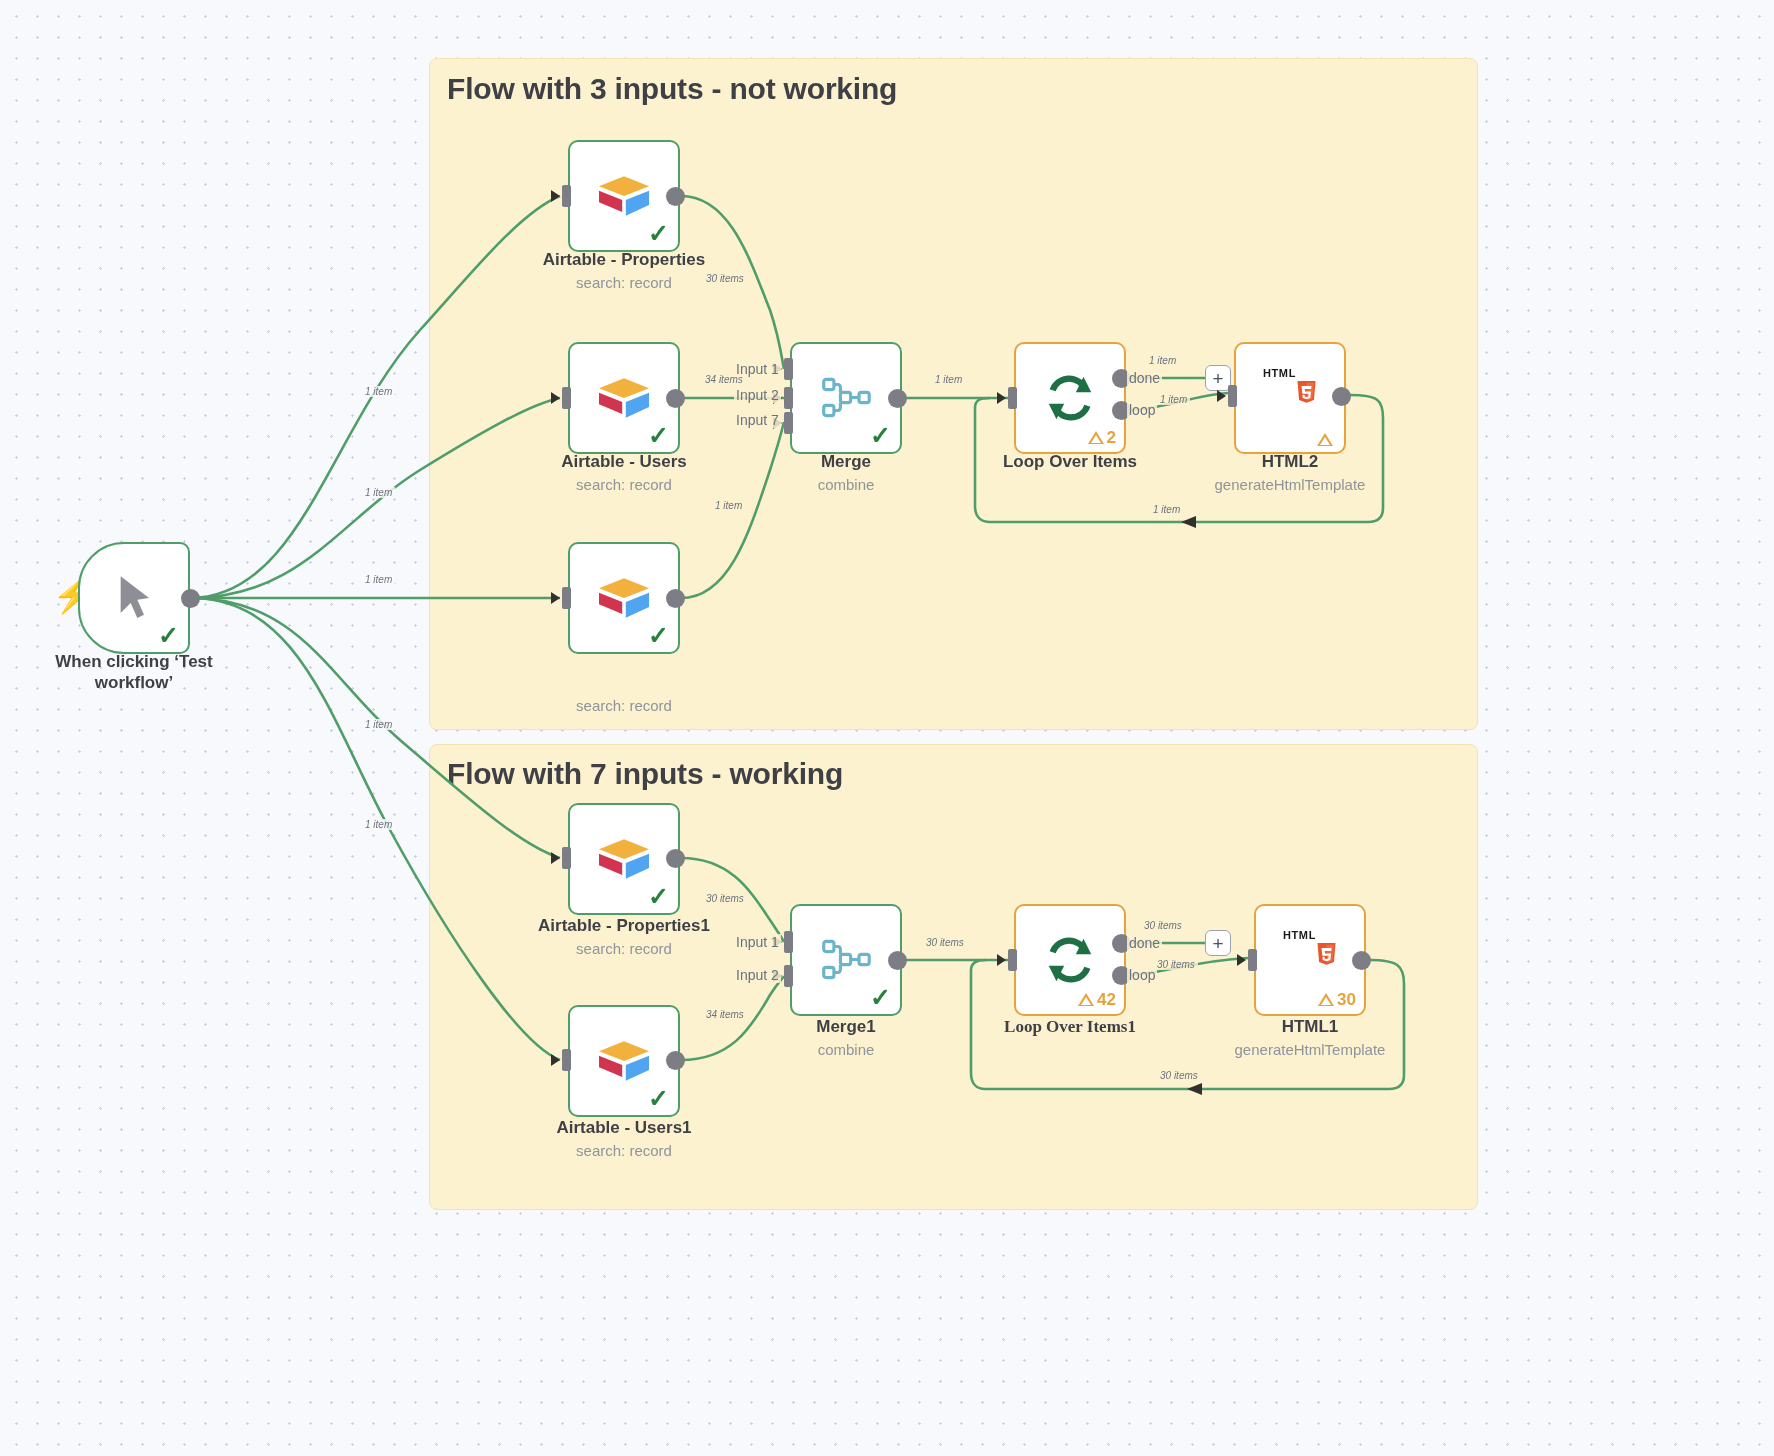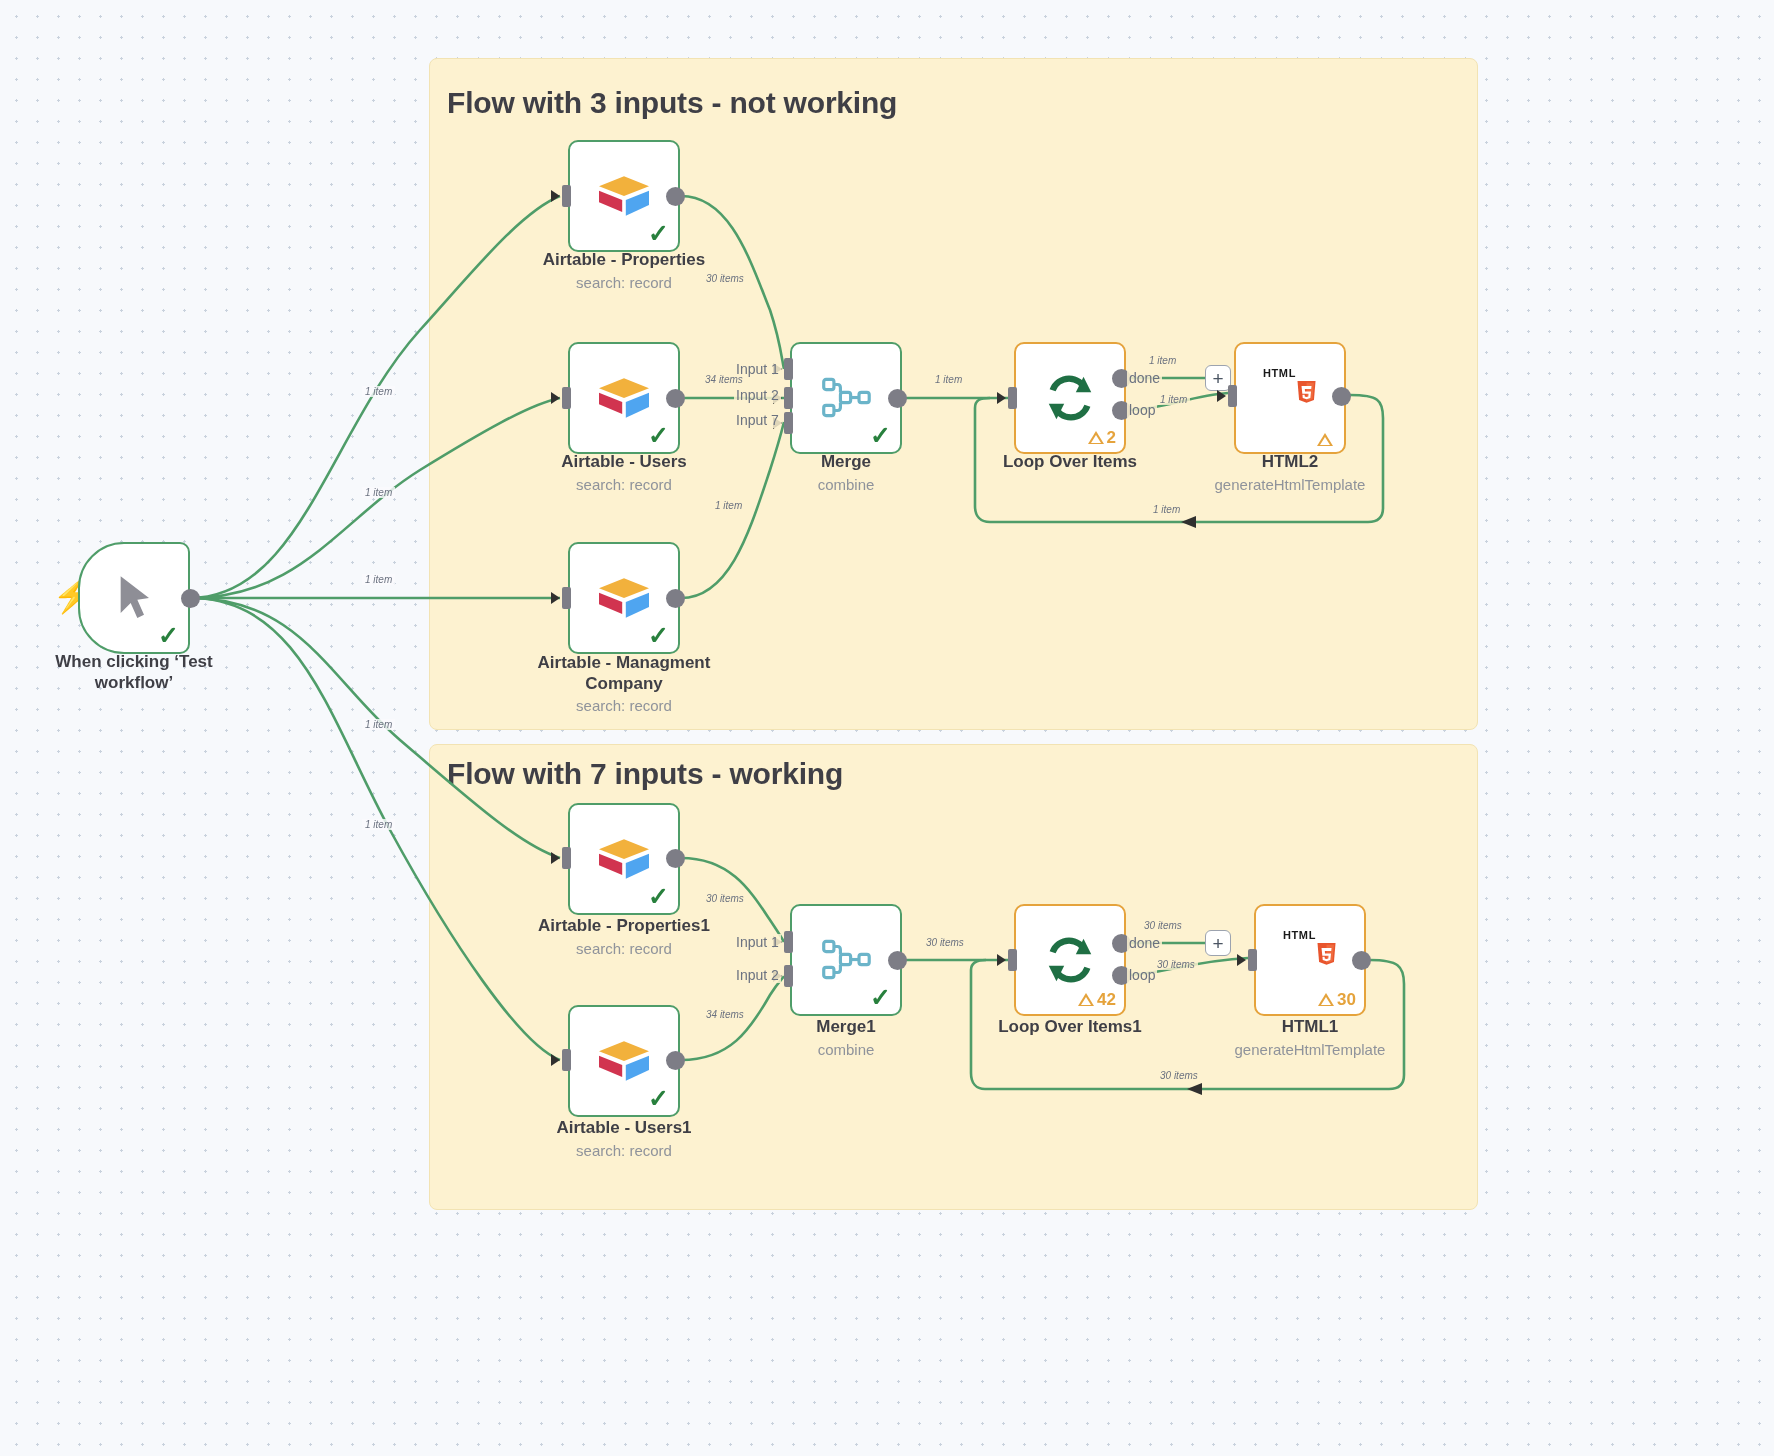--- a/index.html
+++ b/index.html
@@ -156,21 +156,21 @@
   }
 </style>
 </head>
 <body>
 
 <div id="canvas">
 
   <div class="sticky" style="left:429px; top:58px; width:1049px; height:672px;"></div>
   <div class="sticky" style="left:429px; top:744px; width:1049px; height:466px;"></div>
 
-  <div class="sticky-title" style="left:447px; top:72px;margin-top:14px;">Flow with 3 inputs - not working</div>
+  <div class="sticky-title" style="left:447px; top:72px;">Flow with 3 inputs - not working</div>
   <div class="sticky-title" style="left:447px; top:757px;">Flow with 7 inputs - working</div>
 
   <svg id="edges">
     <defs>
       <marker id="arw" markerWidth="10" markerHeight="10" refX="8" refY="4" orient="auto">
         <path d="M0,0 L9,4 L0,8 z" fill="#30302f"></path>
       </marker>
       <marker id="arwL" markerWidth="10" markerHeight="10" refX="8" refY="4" orient="auto">
         <path d="M0,0 L9,4 L0,8 z" fill="#30302f"></path>
       </marker>
@@ -257,22 +257,20 @@
     <svg class="icon-airtable" viewBox="0 0 64 56">
       <path d="M32 6 L60 17 L32 28 L4 17 Z" fill="#f2b13c"></path>
       <path d="M4 22 L30 32.5 L30 46 L4 35 Z" fill="#d1344f"></path>
       <path d="M34 32.5 L60 22 L60 38 L34 50 Z" fill="#4fa5f0"></path>
     </svg>
     <span class="check">✓</span>
   </div>
   <div class="port-in" style="left:562px; top:587px;"></div>
   <div class="port-arrow" style="left:551px; top:592px;"></div>
   <div class="port-out" style="left:666px; top:589px;"></div>
-  <div class="node-label" style="left:494px; top:653px; width:260px;">Airtable - Managment
-Company</div>
   <div class="node-sub" style="left:494px; top:697px; width:260px;">search: record</div>
 
   <div class="node" style="left:790px; top:342px;">
     <svg class="icon-merge" viewBox="0 0 60 56">
       <g fill="none" stroke="#6bb4c9" stroke-width="3.4">
         <rect x="6" y="8" width="11" height="11" rx="2.5"></rect>
         <rect x="6" y="36" width="11" height="11" rx="2.5"></rect>
         <rect x="24" y="22" width="11" height="11" rx="2.5"></rect>
         <rect x="44" y="22" width="11" height="11" rx="2.5"></rect>
         <path d="M17 13.5 H21 Q24 13.5 24 17 V22"></path>
@@ -409,21 +407,21 @@
       <span class="tri"></span>
       <span>42</span>
     </span>
   </div>
   <div class="port-in" style="left:1008px; top:949px;"></div>
   <div class="port-arrow" style="left:997px; top:954px;"></div>
   <div class="port-out" style="left:1112px; top:934px;"></div>
   <div class="port-name" style="left:1127px; top:935px;">done</div>
   <div class="port-out" style="left:1112px; top:966px;"></div>
   <div class="port-name" style="left:1127px; top:967px;">loop</div>
-  <div class="node-label" style="left:940px; top:1017px; width:260px;">Loop Over Items1</div>
+  <div class="node-label" style="left:940px; top:1017px; width:260px;font-family:Liberation Serif, serif;">Loop Over Items1</div>
 
   <div class="plus-btn" style="left:1205px; top:930px;">+</div>
 
   <div class="node warn" style="left:1254px; top:904px;">
     <div class="icon-html">
       <div style="font-size:11px; font-weight:bold; color:#1a1a1a; letter-spacing:0.6px; line-height:1; margin-bottom:1px;">HTML</div>
       <svg width="42" height="48" viewBox="0 0 42 48">
         <path d="M3 2 L39 2 L35.8 40 L21 45.5 L6.2 40 Z" fill="#e8552d"></path>
         <path d="M21 5.5 L21 42 L33 38.2 L35.7 5.5 Z" fill="#f06b3e"></path>
         <path d="M11 12 L31 12 L30.4 18 L17.6 18 L18 23 L30 23 L28.6 36 L21 38.4 L13.4 36 L12.9 29.5 L17.2 29.5 L17.5 33 L21 34 L24.6 33 L25 27.6 L12.6 27.6 Z" fill="#ffffff"></path>

